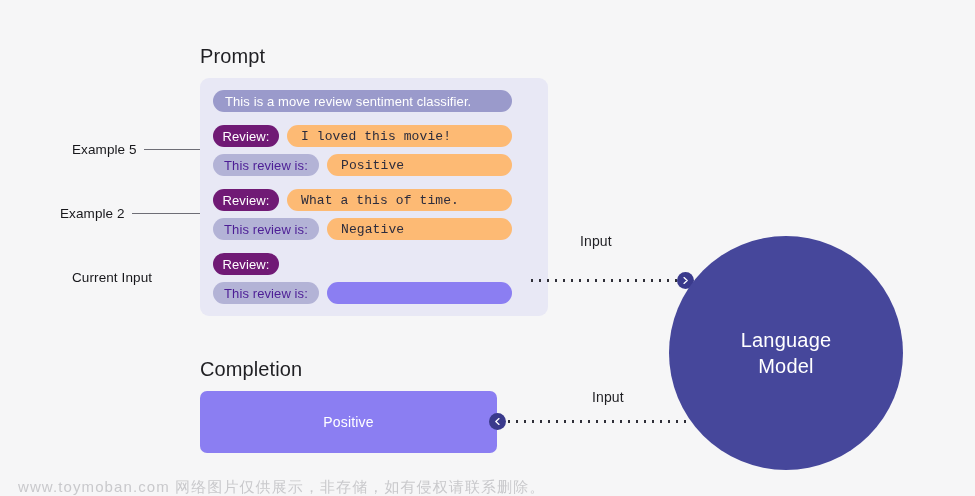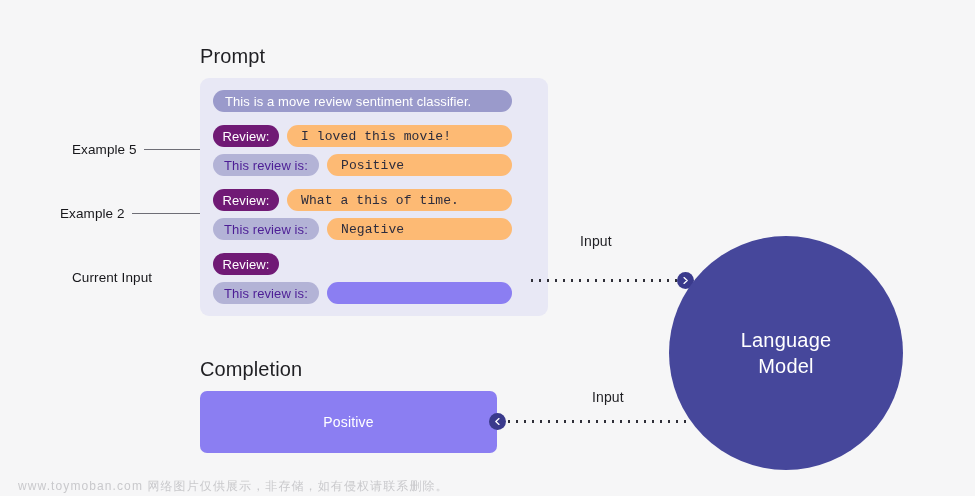--- a/index.html
+++ b/index.html
@@ -206,21 +206,21 @@
   }
   .chev svg { display: block; }
   #chev-input  { left: 677px; top: 272px; }
   #chev-output { left: 489px; top: 413px; }
 
   
   #watermark {
     position: absolute;
     left: 18px;
     top: 478px;
-    font-size: 12px;
+    font-size: 15px;
     color: #c9c9cc;
     letter-spacing: 1.1px;
     white-space: nowrap;
   }
 </style>
 </head>
 <body>
 
 <div class="stage">
 

